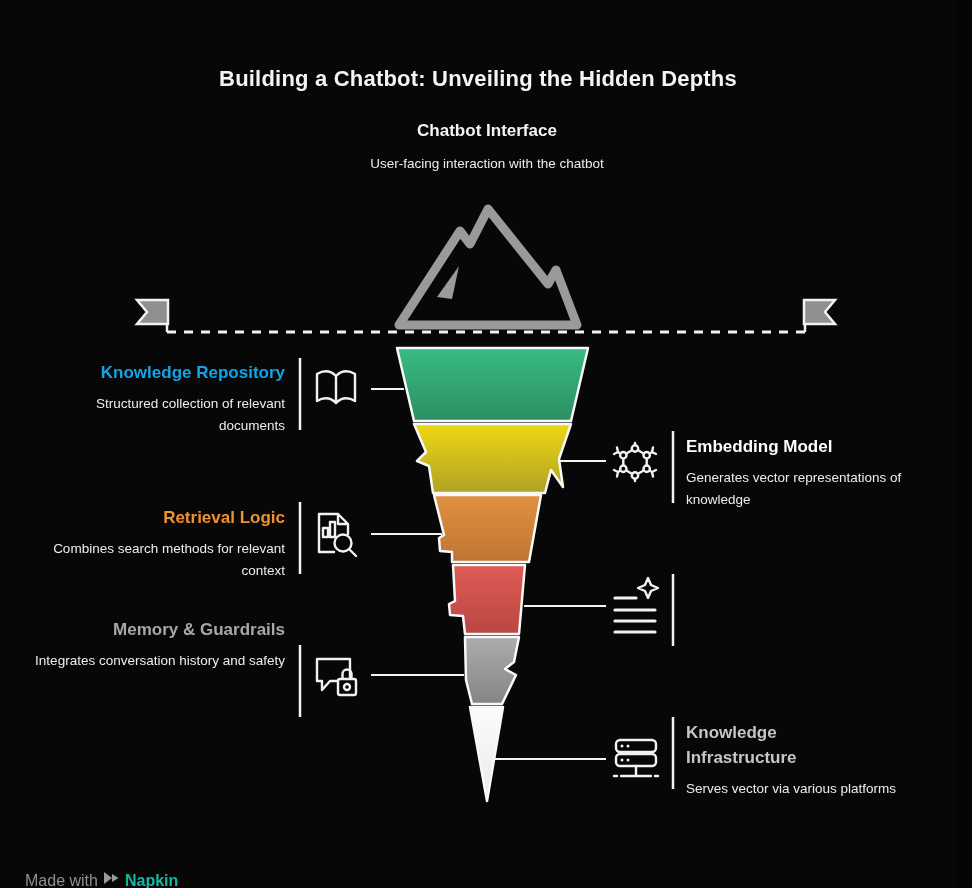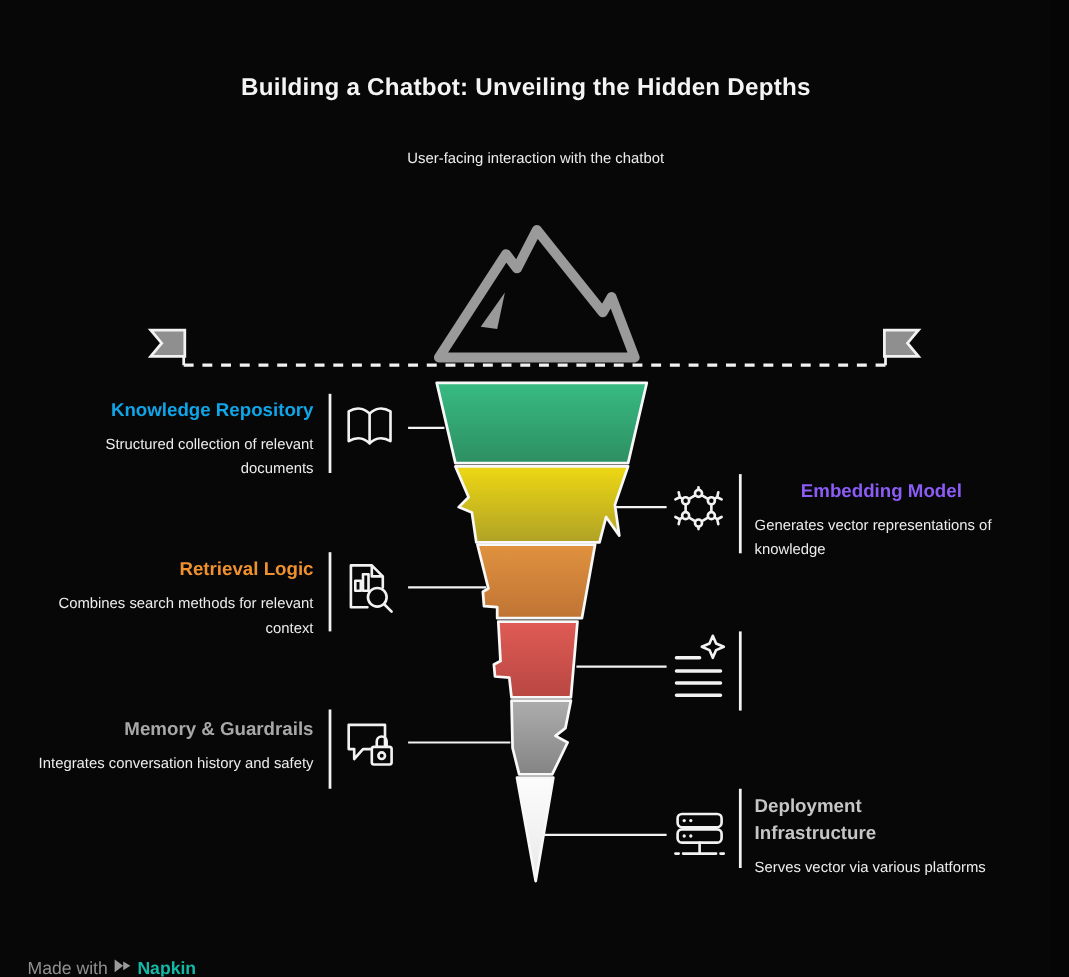--- a/index.html
+++ b/index.html
@@ -17,24 +17,24 @@
   .surface-heading{font-size:17px;font-weight:700;color:#f4f4f4;}
   .surface-desc{margin:12px auto 0;width:240px;font-size:13.5px;line-height:22px;color:#ededed;}
 
   .sec{position:absolute;width:252px;}
   .sec.left{text-align:right;left:33px;}
   .sec.right{text-align:left;left:686px;}
   .sec-heading{font-size:17px;font-weight:700;line-height:25px;}
   .sec-desc{margin-top:8px;font-size:13.5px;line-height:22px;color:#ededed;}
 
   #sec-knowledge{top:360px}   #sec-knowledge .sec-heading{color:#0ea5e9;}
-  #sec-embedding{top:434px}   #sec-embedding .sec-heading{color:#8b5cf6;margin-left:42px;}
+  #sec-embedding{top:434px}   #sec-embedding .sec-heading{color:#ffffff;}
   #sec-retrieval{top:505px}   #sec-retrieval .sec-heading{color:#f0912f;text-align:right;}
   #sec-llm{top:577px}         #sec-llm .sec-heading{color:#f06a64;}
-  #sec-memory{top:650px}      #sec-memory .sec-heading{color:#a8a8a8;}
+  #sec-memory{top:617px}      #sec-memory .sec-heading{color:#a8a8a8;}
   #sec-deployment{top:720px}  #sec-deployment .sec-heading{color:#c6c6c6;max-width:168px;}
 
   .icon{position:absolute;width:52px;height:52px;}
   .icon svg{display:block;width:100%;height:100%;}
   .ic{stroke:#f2f2f2;stroke-width:2.4;fill:none;stroke-linejoin:round;stroke-linecap:round;}
   .ic-fill{fill:#070707;stroke:#f2f2f2;stroke-width:2.4;}
   .ic-thick{stroke:#f2f2f2;stroke-width:3.2;fill:none;stroke-linecap:round;}
 
   #icon-book{left:310px;top:363px;}
   #icon-molecule{left:608px;top:436px;}
@@ -50,20 +50,21 @@
   .footer .brand{font-weight:600;color:#14b8a6;}
 </style>
 </head>
 <body>
 
 <div id="canvas">
 
   <h1 class="abs page-title">Building a Chatbot: Unveiling the Hidden Depths</h1>
 
   <div class="abs surface">
+    <div class="surface-heading">Chatbot Interface</div>
     <div class="surface-desc">User-facing interaction with the chatbot</div>
   </div>
 
   <svg class="abs" style="left:0;top:0" width="972" height="888" viewBox="0 0 972 888">
     <defs>
       <linearGradient id="g-green" x1="0" y1="0" x2="0" y2="1">
           <stop offset="0" stop-color="#38bb83"></stop>
           <stop offset="1" stop-color="#2d8f62"></stop>
         </linearGradient>
       <linearGradient id="g-yellow" x1="0" y1="0" x2="0" y2="1">
@@ -206,21 +207,21 @@
     <div class="sec-desc">Combines search methods for relevant context</div>
   </section>
 
 
   <section class="sec left" id="sec-memory">
     <div class="sec-heading">Memory &amp; Guardrails</div>
     <div class="sec-desc">Integrates conversation history and safety</div>
   </section>
 
   <section class="sec right" id="sec-deployment">
-    <div class="sec-heading">Deployment Infrastructure</div>
+    <div class="sec-heading">Knowledge Infrastructure</div>
     <div class="sec-desc">Serves vector via various platforms</div>
   </section>
 
   <div class="abs footer">
     <span>Made with</span>
     <svg width="15" height="12" viewBox="0 0 15 12">
       <polygon points="0,0 0,12 8,6" fill="#9a9a9a"></polygon>
       <polygon points="8,2 8,10 14.5,6" fill="#9a9a9a"></polygon>
     </svg>
     <span class="brand">Napkin</span>

